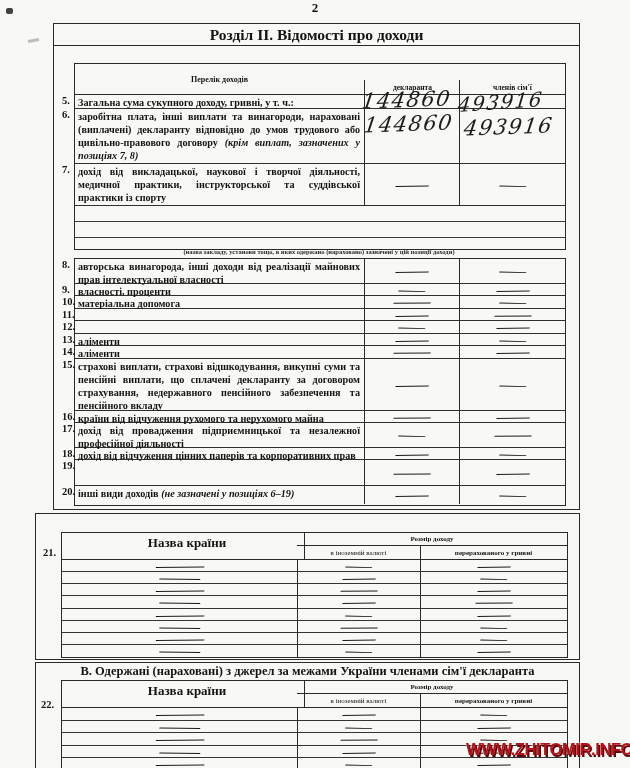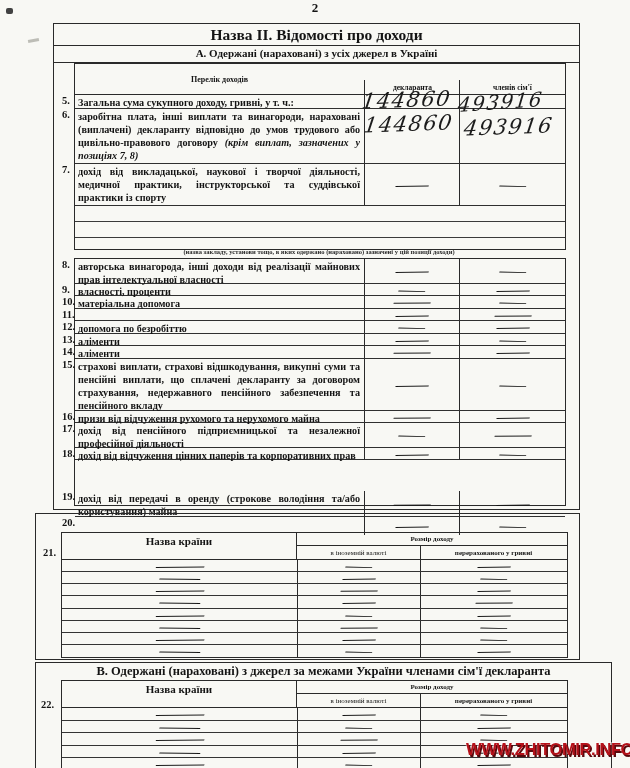--- a/index.html
+++ b/index.html
@@ -49,28 +49,28 @@
   .hw3{left:364px;top:112px;font-size:21px;}
   .hw4{left:464px;top:115px;font-size:21px;}
   .dh{display:inline-block;font-family:"DejaVu Serif",serif;font-style:italic;font-size:14px;line-height:8px;
       color:#161616;transform:scaleX(2.6) rotate(-2deg);}
   .dh.v2{transform:scaleX(2.1) rotate(2.5deg);}
   .dh.v3{transform:scaleX(2.9) rotate(-1deg);}
   .dh.wide{transform:scaleX(3.8) rotate(-2deg);}
   .dh.wide2{transform:scaleX(3.2) rotate(2deg);}
   
   .boxB{position:absolute;left:35px;top:513px;width:543px;height:145px;border:1.4px solid #2a2a2a;}
-  .boxC{position:absolute;left:35px;top:662px;width:543px;height:106px;border:1.4px solid #2a2a2a;border-bottom:none;padding-left:32px;}
+  .boxC{position:absolute;left:35px;top:662px;width:543px;height:106px;border:1.4px solid #2a2a2a;border-bottom:none;}
   .titleBC{position:absolute;left:0;top:1px;width:100%;text-align:center;font-weight:bold;font-size:12.5px;}
   .tblBC{position:absolute;left:25px;width:505px;border:1.2px solid #2a2a2a;}
   .tblB{top:18px;height:124px;}
   .tblC{top:17px;height:89px;border-bottom:none;}
   .bhdr{position:relative;height:26px;border-bottom:1px solid #2a2a2a;}
-  .bcountry{position:absolute;left:0;top:0;width:235px;height:26px;border-right:1px solid #2a2a2a;
-      display:flex;align-items:flex-start;justify-content:center;font-weight:bold;font-size:11px;padding-top:2px;box-sizing:border-box;}
+  .bcountry{position:absolute;left:8px;top:0;width:235px;height:26px;border-right:1px solid #2a2a2a;
+      display:flex;align-items:flex-start;justify-content:center;font-weight:bold;font-size:13px;padding-top:2px;box-sizing:border-box;}
   .bsize{position:absolute;left:235px;top:0;width:270px;height:12px;border-bottom:1px solid #2a2a2a;
       display:flex;align-items:center;justify-content:center;font-weight:bold;font-size:7px;}
   .bfor{position:absolute;left:235px;top:13px;width:123px;height:13px;border-right:1px solid #2a2a2a;
       display:flex;align-items:center;justify-content:center;font-weight:normal;font-size:7px;}
   .buah{position:absolute;left:358px;top:13px;width:147px;height:13px;
       display:flex;align-items:center;justify-content:center;font-weight:bold;font-size:7px;}
   .brow{position:relative;border-bottom:1px solid #343434;}
   .brow.last{border-bottom:none;}
   .bc1{position:absolute;left:0;top:0;bottom:0;width:235px;border-right:1px solid #2a2a2a;
       display:flex;align-items:center;justify-content:center;}
@@ -90,22 +90,21 @@
 <body>
 
 <div class="page">
 
   <div class="speck-a"></div>
   <div class="speck-b"></div>
 
   <div class="pagenum">2</div>
 
   <div class="boxA">
-    <div class="titleA">Назва II. Відомості про доходи</div>
-    <div class="subtitleA">А. Одержані (нараховані) з усіх джерел в Україні</div>
+    <div class="titleA">Розділ II. Відомості про доходи</div>
 
     <div class="tblA1">
       <div class="hdrA">
         <div class="hdrA-left">Перелік доходів</div>
         <div class="hdrA-d">декларанта</div>
         <div class="hdrA-f">членів сім'ї</div>
       </div>
 
       <div class="arow" style="height:13px;">
         <span class="rn">5.</span>
@@ -179,21 +178,20 @@
         <div class="cv1">
             <span class="dh">—</span>
           </div>
         <div class="cv2">
             <span class="dh v3">—</span>
           </div>
       </div>
 
       <div class="arow" style="height:12px;">
         <span class="rn">12.</span>
-        <div class="ct nw">допомога по безробіттю</div>
         <div class="cv1">
             <span class="dh v2">—</span>
           </div>
         <div class="cv2">
             <span class="dh">—</span>
           </div>
       </div>
 
       <div class="arow" style="height:11px;">
         <span class="rn">13.</span>
@@ -223,64 +221,64 @@
         <div class="cv1">
             <span class="dh">—</span>
           </div>
         <div class="cv2">
             <span class="dh v2">—</span>
           </div>
       </div>
 
       <div class="arow" style="height:11px;">
         <span class="rn">16.</span>
-        <div class="ct nw">призи від відчуження рухомого та нерухомого майна</div>
+        <div class="ct nw">країни від відчуження рухомого та нерухомого майна</div>
         <div class="cv1">
             <span class="dh v3">—</span>
           </div>
         <div class="cv2">
             <span class="dh">—</span>
           </div>
       </div>
 
       <div class="arow" style="height:24px;">
         <span class="rn">17.</span>
-        <div class="ct">дохід від пенсійного підприємницької та незалежної професійної діяльності</div>
+        <div class="ct">дохід від провадження підприємницької та незалежної професійної діяльності</div>
         <div class="cv1">
             <span class="dh v2">—</span>
           </div>
         <div class="cv2">
             <span class="dh v3">—</span>
           </div>
       </div>
 
       <div class="arow" style="height:11px;">
         <span class="rn">18.</span>
         <div class="ct nw">дохід від відчуження цінних паперів та корпоративних прав</div>
         <div class="cv1">
             <span class="dh">—</span>
           </div>
         <div class="cv2">
             <span class="dh v2">—</span>
           </div>
       </div>
 
-      <div class="arow" style="height:25px;margin-top:31px;">
+      <div class="arow" style="height:25px;">
         <span class="rn">19.</span>
-        <div class="ct">дохід від передачі в оренду (строкове володіння та/або користування) майна</div>
         <div class="cv1">
             <span class="dh v3">—</span>
           </div>
         <div class="cv2">
             <span class="dh">—</span>
           </div>
       </div>
 
       <div class="arow last" style="height:18px;">
         <span class="rn">20.</span>
+        <div class="ct"><span>інші види доходів </span><span class="it">(не зазначені у позиціях 6–19)</span></div>
         <div class="cv1">
             <span class="dh">—</span>
           </div>
         <div class="cv2">
             <span class="dh v2">—</span>
           </div>
       </div>
     </div>
   </div>
 

